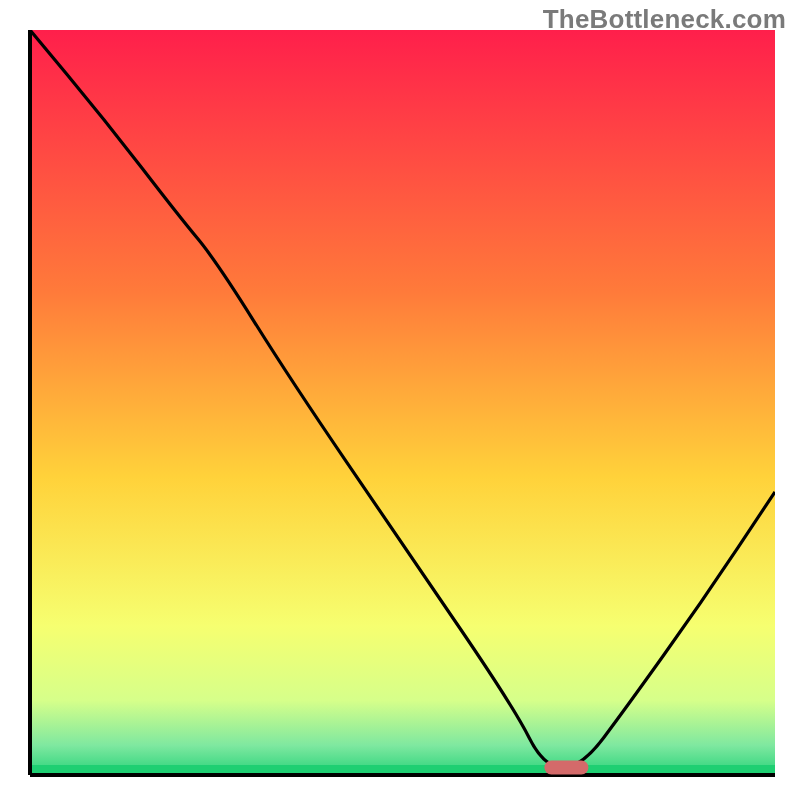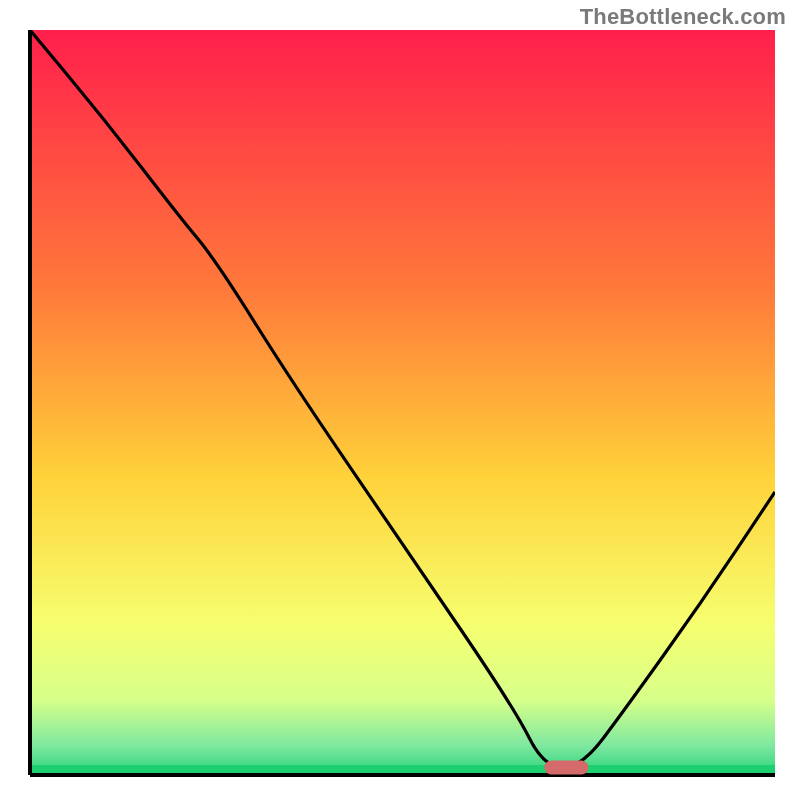--- a/index.html
+++ b/index.html
@@ -12,21 +12,21 @@
   }
   .wrap {
     position: relative;
     width: 800px;
     height: 800px;
   }
   .watermark {
     position: absolute;
     top: 4px;
     right: 14px;
-    font-size: 22px;
+    font-size: 26px;
     font-weight: 600;
     color: #7a7a7a;
     letter-spacing: 0.2px;
     z-index: 5;
     margin-left: 24px;
   }
   svg {
     display: block;
   }
 </style>

